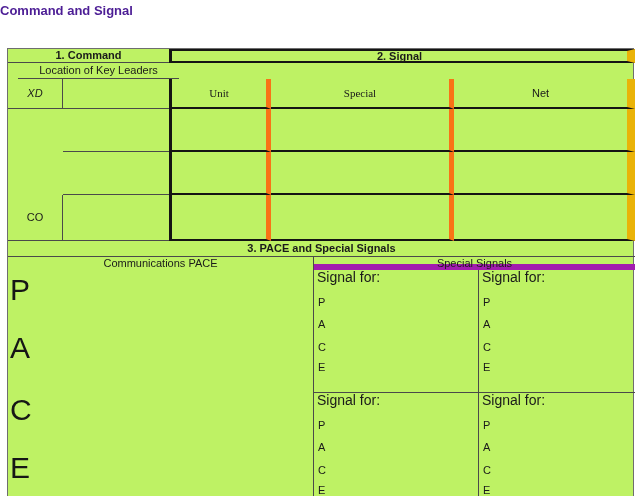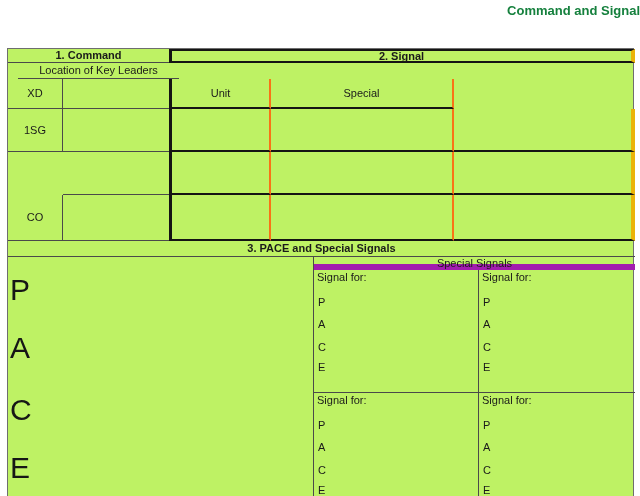--- a/index.html
+++ b/index.html
@@ -7,87 +7,88 @@
     width:640px;height:496px;
     background:#ffffff;
     position:relative;
     overflow:hidden;
     font-family:"Liberation Sans", sans-serif;
     color:#1a1a1a;
     -webkit-font-smoothing:antialiased;
   }
   .title{
     position:absolute;left:0;top:3px;width:640px;
-    text-align:right;font-size:13px;font-weight:bold;color:#15803d;
+    text-align:left;font-size:13px;font-weight:bold;color:#4c1d95;
   }
   .form{
     position:absolute;left:7px;top:22px;width:627px;height:464px;
     box-sizing:border-box;border:1px solid #6e6e6e;background:#bef264;margin-top:26px;
   }
   .cell{
     position:absolute;box-sizing:border-box;
     font-size:11px;color:#1a1a1a;line-height:13px;
   }
   .center{display:flex;align-items:center;justify-content:center;text-align:center;}
   .bold{font-weight:bold;}
   
   .tb{border-bottom:1px solid #4a4a4a;}
   .tr{border-right:1px solid #4a4a4a;}
   
   .kb{border-bottom:2px solid #141414;}
   .kt{border-top:2px solid #141414;}
   .kl{border-left:3px solid #141414;}
-  .kr{border-right:2px solid #f97316;}
-  .kr2{border-right:4px solid #eab308;}
+  .kr{border-right:5px solid #f97316;font-family:Liberation Serif, serif;}
+  .kr2{border-right:8px solid #eab308;}
   .big-letter{
     position:absolute;left:2px;
     font-size:30px;line-height:30px;color:#161616;
   }
-  .quad-label{position:absolute;left:3px;top:1px;font-size:11px;text-align:right;}
+  .quad-label{position:absolute;left:3px;top:1px;font-size:14px;text-align:right;}
   .quad-letter{position:absolute;left:4px;font-size:11px;line-height:12px;}
   .half-hdr{position:absolute;left:0;top:0;width:100%;height:13px;
     text-align:center;font-size:11px;line-height:13px;}
 </style>
 </head>
 <body>
 
 <div class="title">Command and Signal</div>
 
 <div class="form">
 
   <div class="cell center bold tb" style="left:0;top:0;width:161px;height:14px;">1. Command</div>
   <div class="cell center bold kl kt kb kr2" style="left:161px;top:0;width:466px;height:14px;">2. Signal</div>
 
   <div class="cell center tb" style="left:10px;top:14px;width:161px;height:16px;">Location of Key Leaders</div>
 
-  <div class="cell center tr tb" style="left:0;top:30px;width:55px;height:30px;">XD</div>
+  <div class="cell center tr tb" style="left:0;top:30px;width:55px;height:30px;font-style:italic;">XD</div>
   <div class="cell tb" style="left:55px;top:30px;width:106px;height:30px;"></div>
   <div class="cell center kl kr kb" style="left:161px;top:30px;width:102px;height:30px;">Unit</div>
   <div class="cell center kr kb" style="left:263px;top:30px;width:183px;height:30px;">Special</div>
+  <div class="cell center kb kr2" style="left:446px;top:30px;width:181px;height:30px;">Net</div>
 
-  <div class="cell center tr tb" style="left:0;top:60px;width:55px;height:43px;">1SG</div>
   <div class="cell tb" style="left:55px;top:60px;width:106px;height:43px;"></div>
   <div class="cell kl kr kb" style="left:161px;top:60px;width:102px;height:43px;"></div>
   <div class="cell kr kb" style="left:263px;top:60px;width:183px;height:43px;"></div>
   <div class="cell kb kr2" style="left:446px;top:60px;width:181px;height:43px;"></div>
 
   <div class="cell tb" style="left:55px;top:103px;width:106px;height:43px;"></div>
   <div class="cell kl kr kb" style="left:161px;top:103px;width:102px;height:43px;"></div>
   <div class="cell kr kb" style="left:263px;top:103px;width:183px;height:43px;"></div>
   <div class="cell kb kr2" style="left:446px;top:103px;width:181px;height:43px;"></div>
 
   <div class="cell center tr tb" style="left:0;top:146px;width:55px;height:46px;text-align:center;">CO</div>
   <div class="cell tb" style="left:55px;top:146px;width:106px;height:46px;"></div>
   <div class="cell kl kr kb" style="left:161px;top:146px;width:102px;height:46px;"></div>
   <div class="cell kr kb" style="left:263px;top:146px;width:183px;height:46px;"></div>
   <div class="cell kb kr2" style="left:446px;top:146px;width:181px;height:46px;"></div>
 
   <div class="cell center bold tb" style="left:0;top:192px;width:627px;height:16px;">3. PACE and Special Signals</div>
 
   <div class="cell tr" style="left:0;top:208px;width:306px;height:256px;">
+    <div class="half-hdr">Communications PACE</div>
     <div class="big-letter" style="top:18px;">P</div>
     <div class="big-letter" style="top:76px;">A</div>
     <div class="big-letter" style="top:138px;">C</div>
     <div class="big-letter" style="top:196px;">E</div>
   </div>
 
   <div class="cell" style="left:306px;top:208px;width:321px;height:256px;">
     <div class="half-hdr" style="border-bottom:6px solid #a21caf;box-sizing:border-box;height:13px;">Special Signals</div>
 
     <div class="cell tr tb" style="left:0;top:13px;width:165px;height:123px;">

